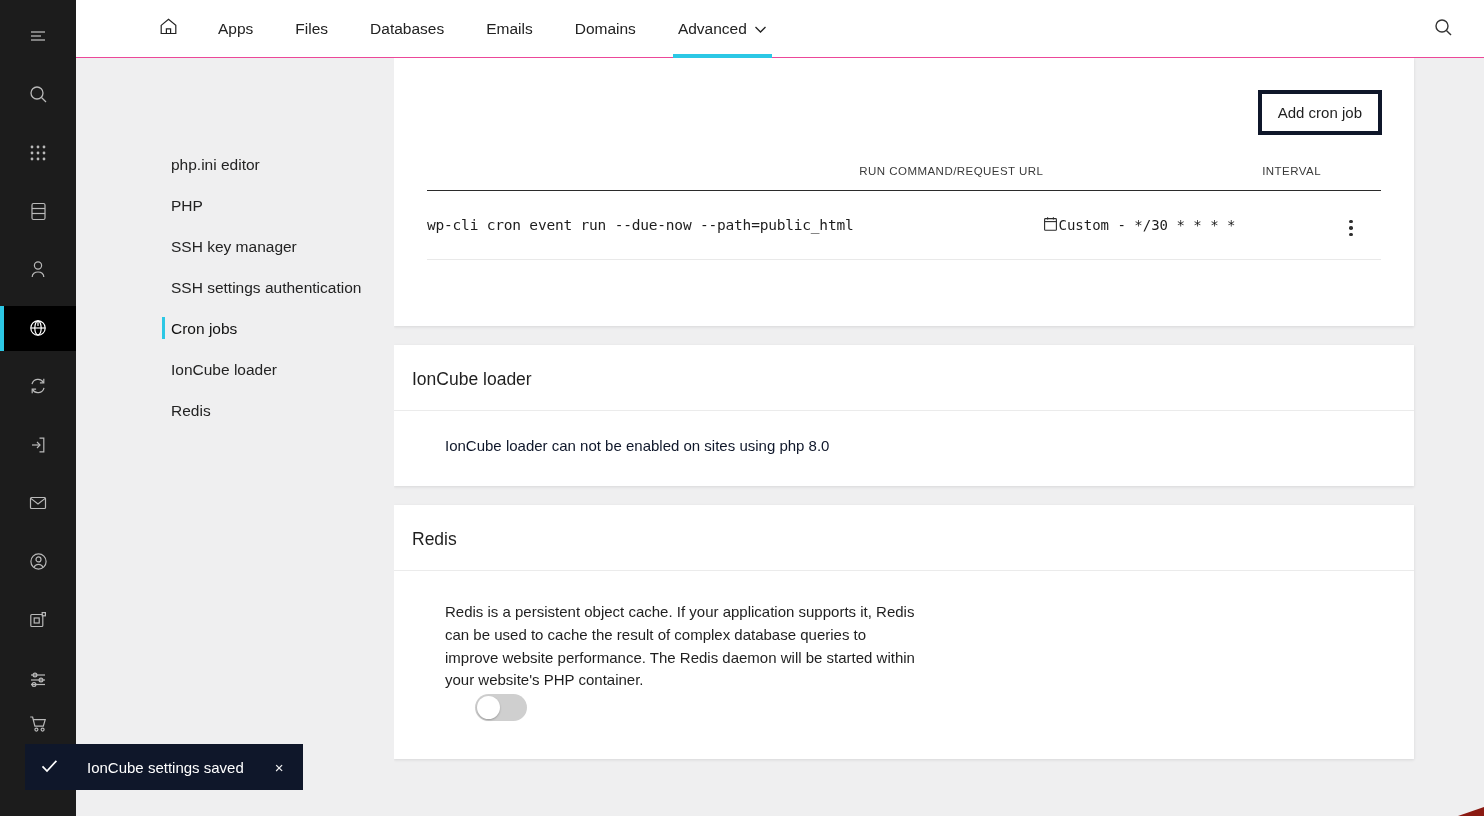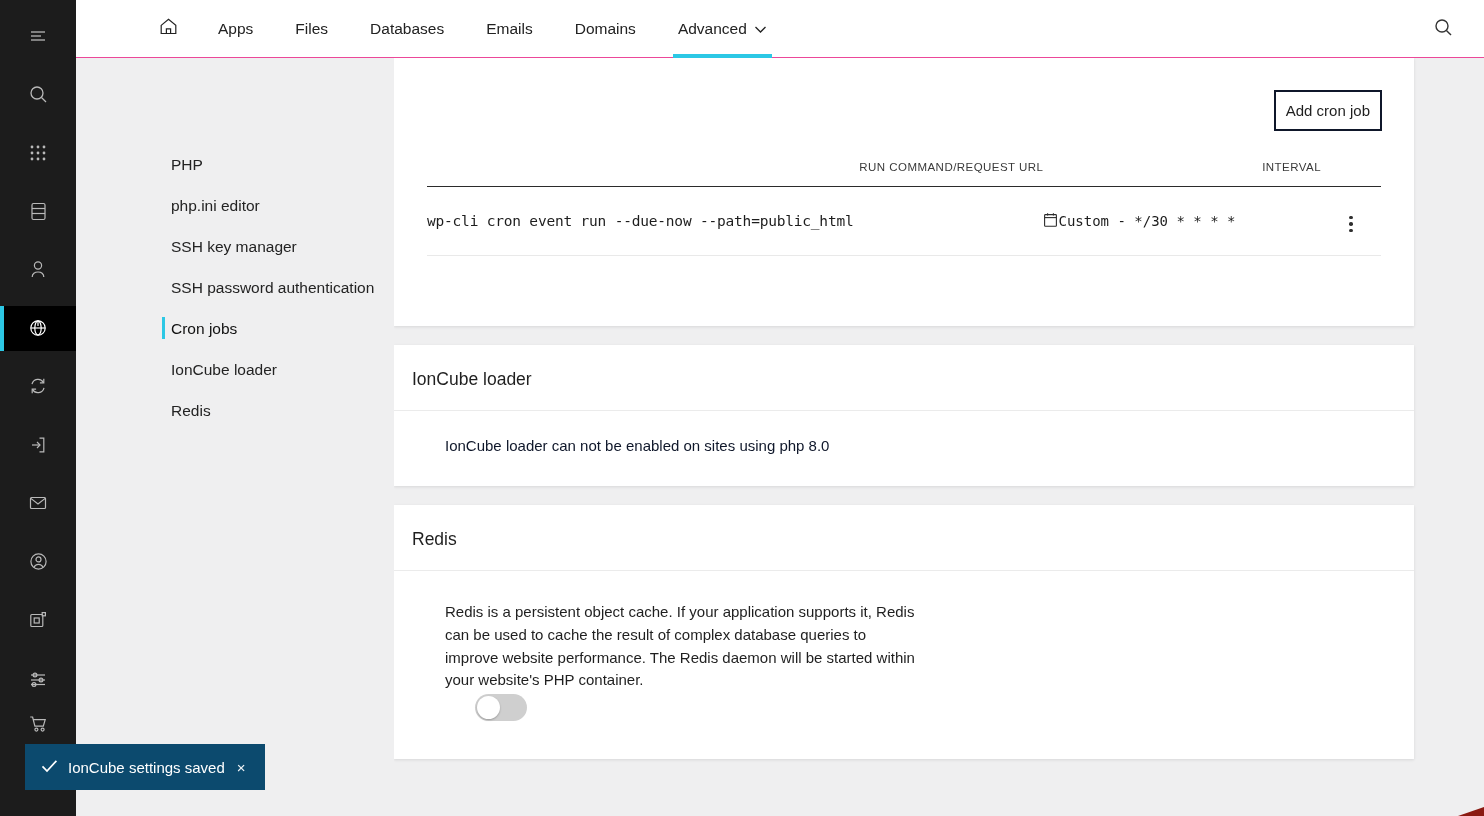--- a/index.html
+++ b/index.html
@@ -103,25 +103,25 @@
   }
   .card-body { padding: 0 18px; }
 
   
   .cron-card { margin-top: 0; height: 268px; position: relative; }
   .cron-toolbar {
     display: flex; justify-content: flex-end;
     padding: 32px 32px 0 0;
   }
   .btn-outline {
-    border: 2px solid #0f172a;
+    border: 4px solid #0f172a;
     background: #ffffff;
     color: #1f1f1f;
     font-size: 15px;
-    padding: 10px 10px;
+    padding: 10px 16px;
     font-family: "Liberation Sans", sans-serif;
     cursor: pointer;
   }
   table.cron { width: 100%; border-collapse: collapse; margin-top: 30px; }
   table.cron th {
     text-align: right;
     font-size: 11.5px;
     letter-spacing: 0.04em;
     color: #3a3a3a;
     font-weight: 400;
@@ -170,23 +170,23 @@
     box-shadow: 0 1px 2px rgba(0,0,0,0.25);
   }
   .switch.on { background: #2cc8e5; }
   .switch.on .knob { left: auto; right: 2px; }
   .switch.focus-ring { outline: 3px solid #2cc8e5; outline-offset: 17px; }
 
   
   .toast {
     position: absolute; left: 25px; bottom: 26px;
     height: 46px;
-    background: #0c4a6e;
+    background: #0f172a;
     color: #ffffff;
-    display: flex; align-items: center; gap: 10px;
+    display: flex; align-items: center; gap: 29px;
     padding: 0 17px 0 16px;
     font-size: 15px;
     z-index: 60;
   }
   .toast .tclose { font-size: 15px; opacity: .95; cursor: pointer; padding: 0 2px; }
 
   .corner-blip {
     position: absolute; right: 0; bottom: 0;
     width: 26px; height: 9px;
     background: #8b1a12;
@@ -394,30 +394,30 @@
       <svg width="21" height="21" viewBox="0 0 21 21" fill="none" stroke="#333" stroke-width="1.4">
         <circle cx="9" cy="9" r="6"></circle>
           <line x1="13.4" y1="13.4" x2="18" y2="18"></line>
       </svg>
     </span>
   </div>
 </div>
 
 <div class="subnav">
   <div class="subnav-item">
+    <span>php.ini editor</span>
+  </div>
+  <div class="subnav-item">
     <span>PHP</span>
-  </div>
-  <div class="subnav-item">
-    <span>php.ini editor</span>
   </div>
   <div class="subnav-item">
     <span>SSH key manager</span>
   </div>
   <div class="subnav-item">
-    <span>SSH password authentication</span>
+    <span>SSH settings authentication</span>
   </div>
   <div class="subnav-item active">
     <span>Cron jobs</span>
   </div>
   <div class="subnav-item">
     <span>IonCube loader</span>
   </div>
   <div class="subnav-item">
     <span>Redis</span>
   </div>

